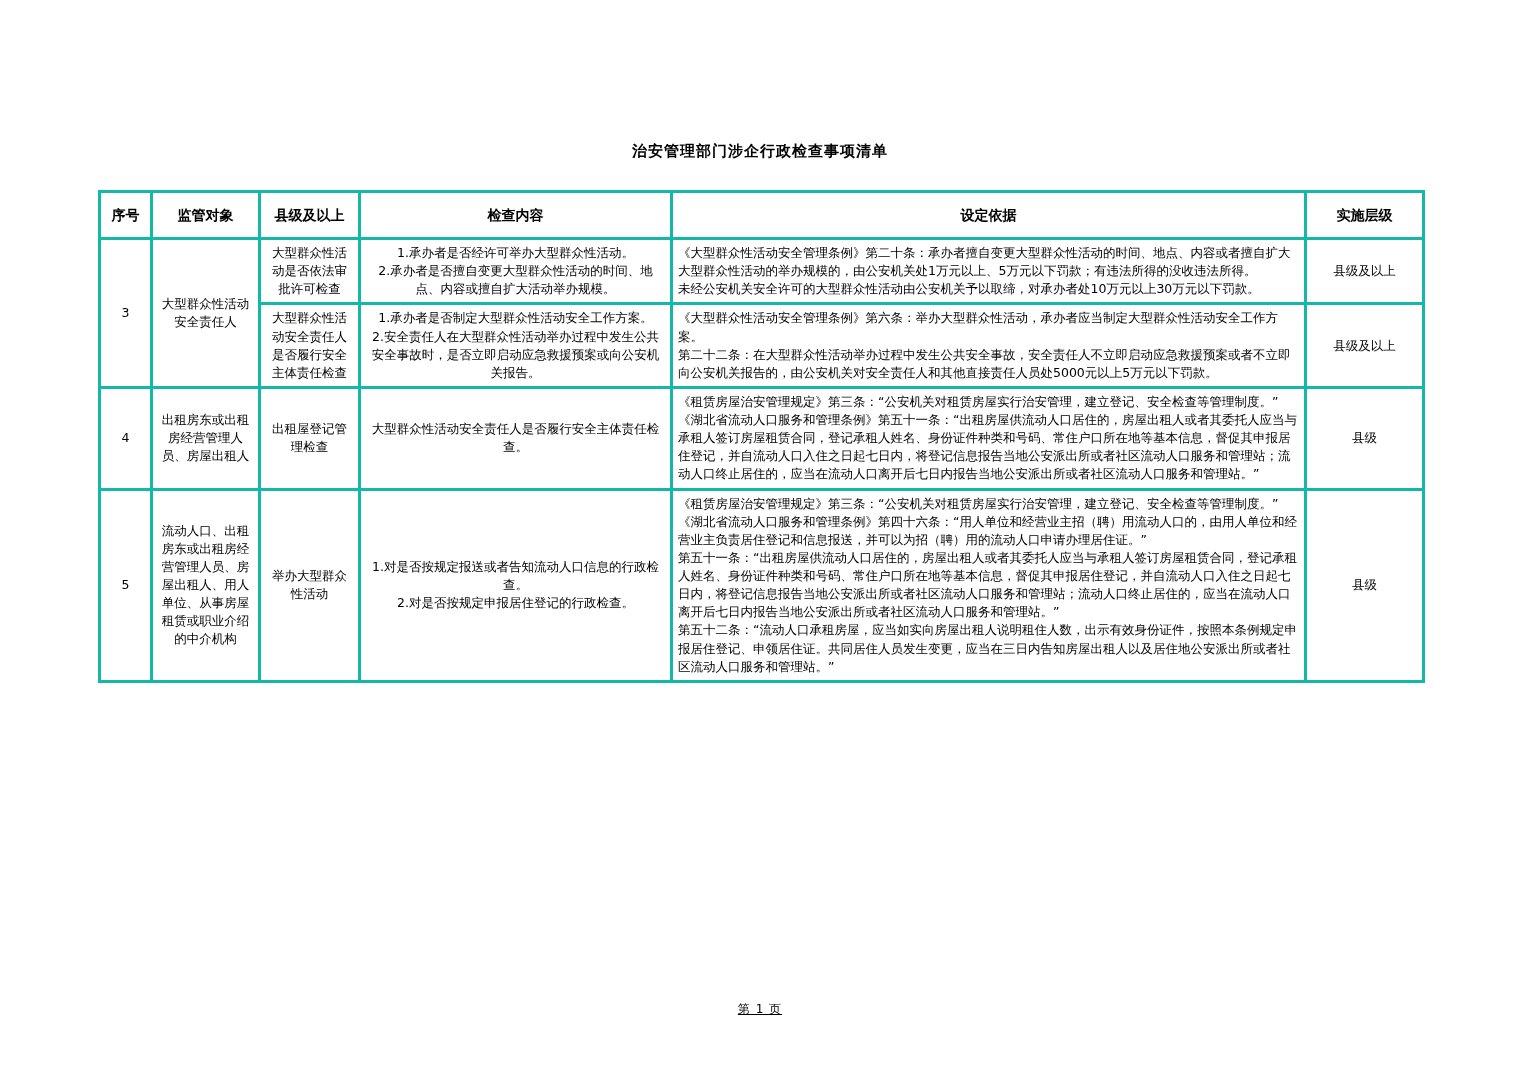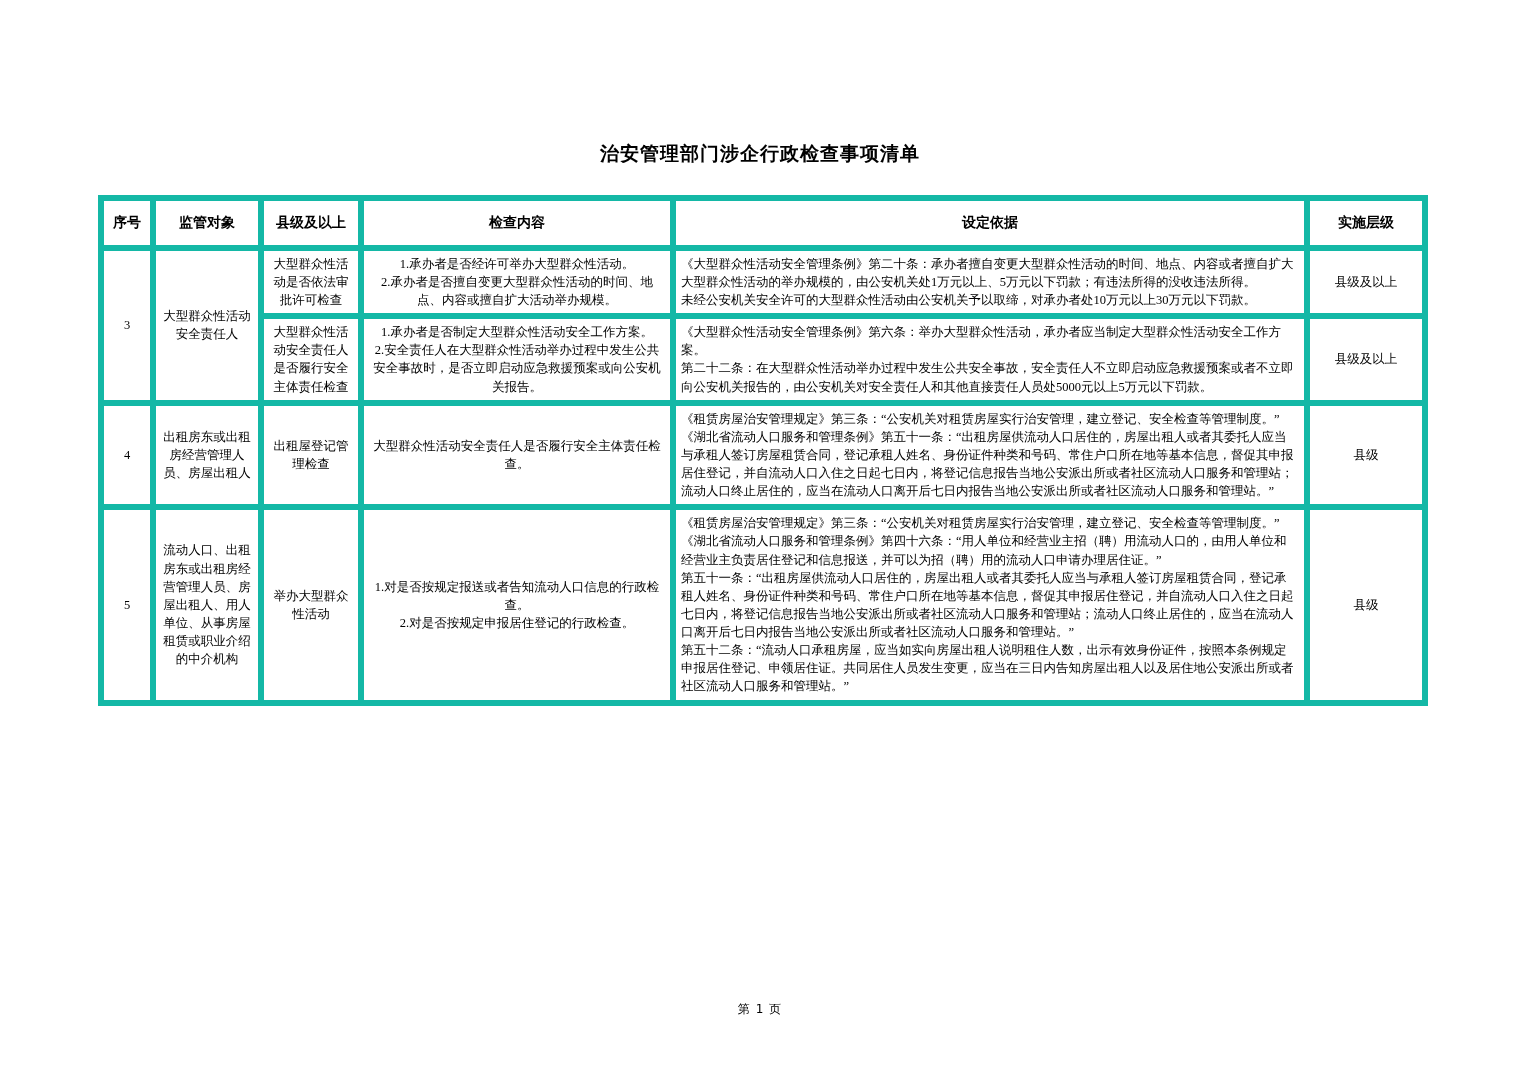--- a/index.html
+++ b/index.html
@@ -16,43 +16,42 @@
     overflow: hidden;
   }
   .page {
     position: relative;
     width: 1520px;
     height: 1074px;
     box-sizing: border-box;
   }
   .doc-title {
     text-align: center;
-    font-size: 19px;
+    font-size: 15px;
     font-weight: 700;
     letter-spacing: 1px;
     margin: 0;
     padding-top: 142px;
     padding-bottom: 0;
     line-height: 1.2;
   }
   .table-wrap {
     margin: 30px 98px 0 98px;
   }
   table.main {
     border-collapse: collapse;
     width: 1324px;
     table-layout: fixed;
   }
   table.main th, table.main td {
-    border: 6px solid #14b8a6;
+    border: 3px solid #14b8a6;
     vertical-align: middle;
     padding: 4px 5px;
     font-size: 12.5px;
     line-height: 1.45;
-    font-family: Liberation Serif, serif;
   }
   table.main thead th {
     text-align: center;
     font-weight: 700;
     font-size: 14px;
     height: 34px;
     padding: 5px 4px;
   }
   
   col.c-seq      { width: 52px; }
@@ -95,20 +94,21 @@
     white-space: pre-wrap;
   }
   .footer {
     position: absolute;
     left: 0;
     right: 0;
     bottom: 56px;
     text-align: center;
     font-size: 12px;
     letter-spacing: 1px;
+    text-decoration: underline;
   }
 </style>
 </head>
 <body>
 
 <div class="page">
 
   <h1 class="doc-title">治安管理部门涉企行政检查事项清单</h1>
 
   <div class="table-wrap">

